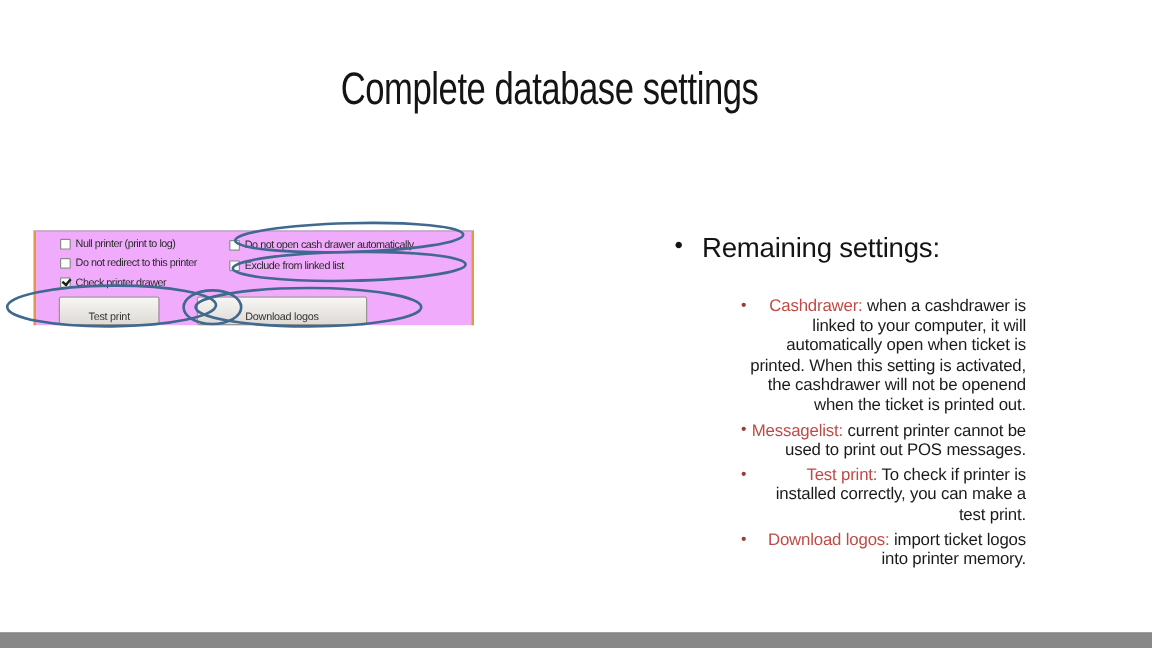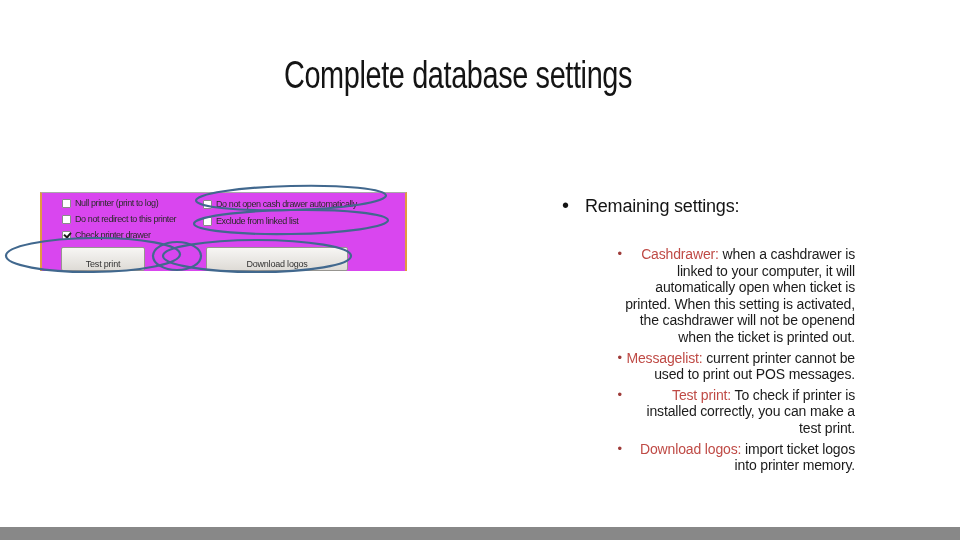--- a/index.html
+++ b/index.html
@@ -14,23 +14,23 @@
   .slide-title{
     position:absolute;left:0;top:54px;width:916px;
     text-align:center;
     font-size:38px;font-weight:400;color:#141414;
     transform:scaleX(0.76);transform-origin:458px 50%;
     letter-spacing:-0.5px;
     white-space:nowrap;
   }
   
   .shot{
-    position:absolute;left:40px;top:192px;
+    position:absolute;left:28px;top:192px;
     width:363px;height:78px;
-    background:#d946ef;
+    background:#f0abfc;
     border-top:1px solid #a9a9a9;
     border-left:2px solid #e19a41;
     border-right:2px solid #e19a41;
   }
   .cb-row{position:absolute;display:flex;align-items:center;height:10px;}
   .cb{
     width:9px;height:9px;flex:0 0 9px;
     background:#ffffff;border:1px solid #8a8a8a;border-radius:1px;
     position:relative;box-sizing:border-box;
   }
@@ -54,21 +54,21 @@
   }
   .annot-svg{position:absolute;left:0;top:183px;width:432px;height:96px;}
   .annot-svg ellipse{fill:none;stroke:#41688e;stroke-width:2.2;}
   
   .heading-row{
     position:absolute;left:562px;top:194px;
     display:flex;align-items:flex-start;
   }
   .heading-bullet{font-size:20px;line-height:22px;color:#141414;width:23px;flex:0 0 23px;}
   .heading-bullet::before{content:"\2022";}
-  .heading-text{font-size:18px;line-height:24px;color:#141414;letter-spacing:-0.2px;white-space:nowrap;}
+  .heading-text{font-size:23px;line-height:24px;color:#141414;letter-spacing:-0.2px;white-space:nowrap;}
   .bullet-list{position:absolute;left:599px;top:246px;width:262px;}
   .bullet-item{display:flex;margin-bottom:4px;text-align:right;}
   .sub-bullet{
     flex:0 0 23px;width:23px;font-size:13px;line-height:16.6px;color:#9e3b39;
   }
   .sub-bullet::before{content:"\2022";}
   .item-text{
     width:233px;font-size:14px;line-height:16.6px;
     color:#1b1b1b;letter-spacing:-0.15px;
   }
@@ -99,21 +99,21 @@
     <div class="cb-row" style="left:161px;top:6px;">
       <span class="cb"></span>
       <span class="cb-label">Do not open cash drawer automatically</span>
     </div>
     <div class="cb-row" style="left:161px;top:23px;">
       <span class="cb"></span>
       <span class="cb-label">Exclude from linked list</span>
     </div>
 
     <button class="pbtn" style="left:19px;top:54px;width:84px;">Test print</button>
-    <button class="pbtn" style="left:134px;top:54px;width:142px;margin-left:30px;">Download logos</button>
+    <button class="pbtn" style="left:134px;top:54px;width:142px;">Download logos</button>
   </div>
 
   <svg class="annot-svg" viewBox="0 0 432 96">
     <ellipse cx="291" cy="15" rx="95" ry="12" transform="rotate(-1.5 291 15)"></ellipse>
     <ellipse cx="291" cy="39" rx="97" ry="12" transform="rotate(-1 291 39)"></ellipse>
     <ellipse cx="93" cy="72" rx="87" ry="17" transform="rotate(-0.5 93 72)"></ellipse>
     <ellipse cx="177" cy="73" rx="24" ry="14"></ellipse>
     <ellipse cx="257" cy="73" rx="94" ry="16"></ellipse>
   </svg>
 

